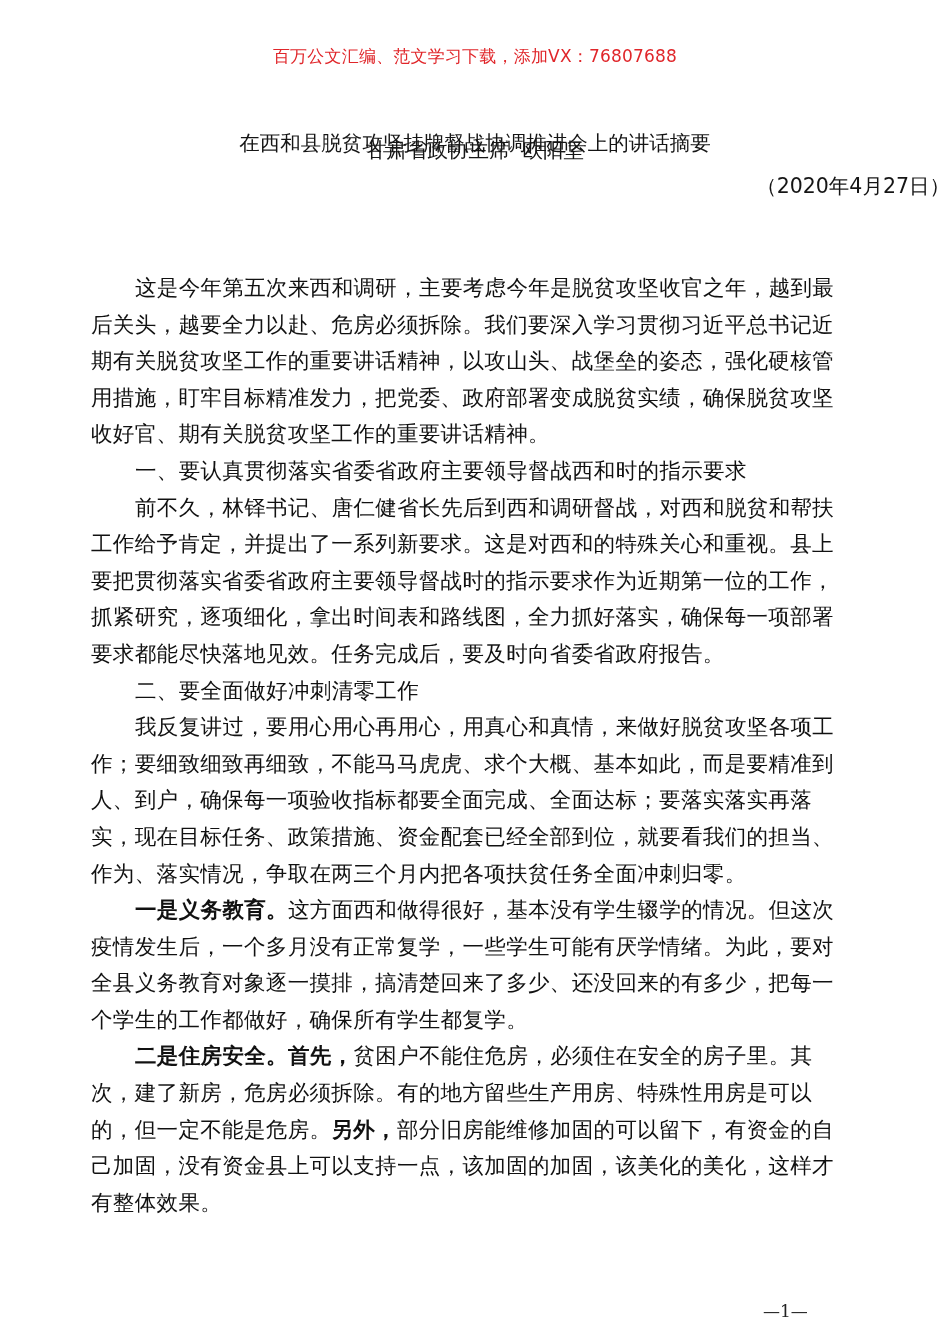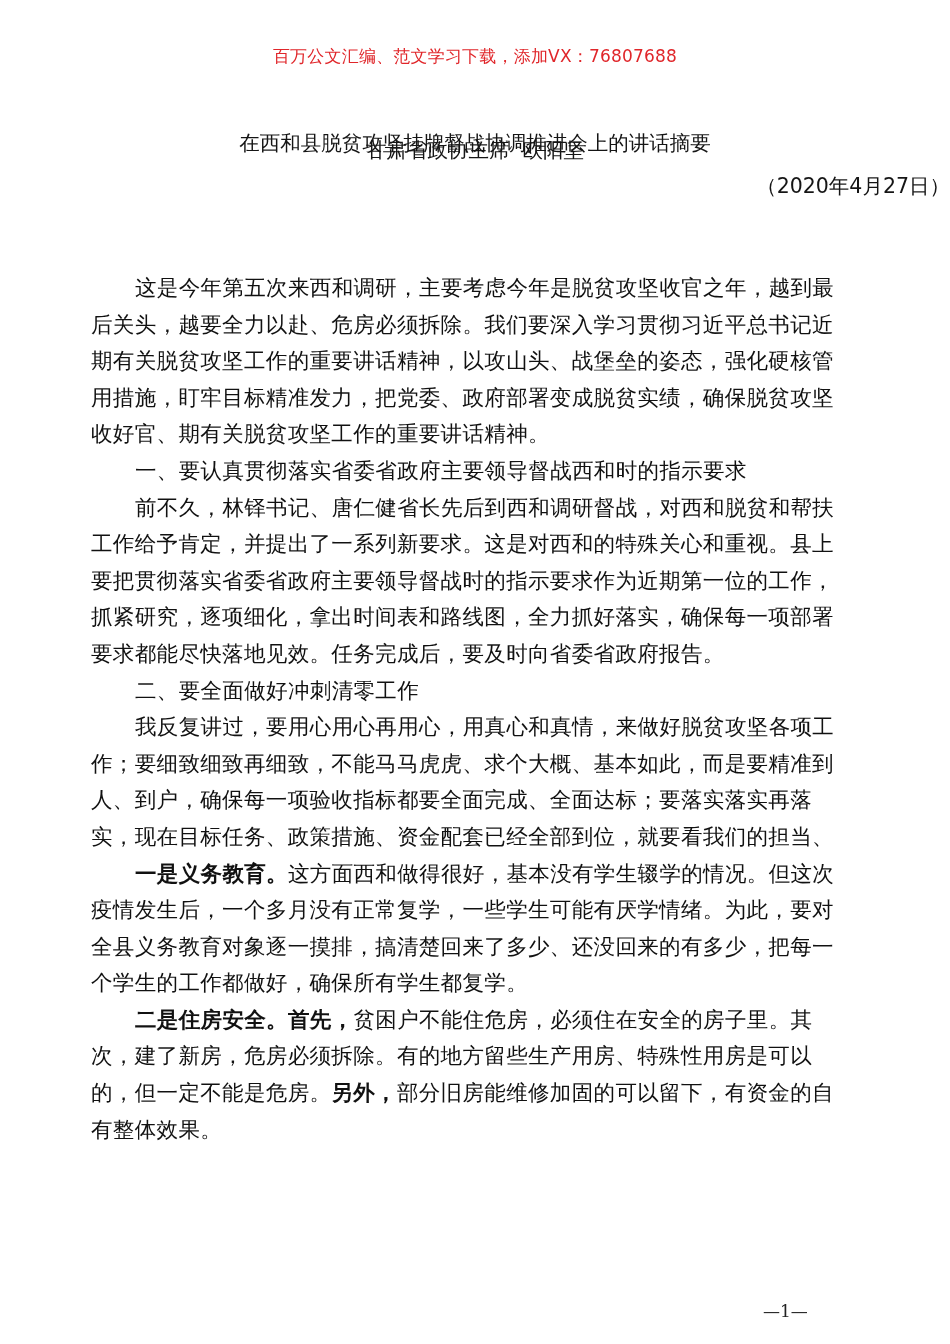--- a/index.html
+++ b/index.html
@@ -48,30 +48,32 @@
     <div class="line">要求都能尽快落地见效。任务完成后，要及时向省委省政府报告。</div>
   </div>
 
   <div class="line indent heading">二、要全面做好冲刺清零工作</div>
 
   <div>
     <div class="line indent">我反复讲过，要用心用心再用心，用真心和真情，来做好脱贫攻坚各项工</div>
     <div class="line">作；要细致细致再细致，不能马马虎虎、求个大概、基本如此，而是要精准到</div>
     <div class="line">人、到户，确保每一项验收指标都要全面完成、全面达标；要落实落实再落</div>
     <div class="line">实，现在目标任务、政策措施、资金配套已经全部到位，就要看我们的担当、</div>
+    <div class="line">作为、落实情况，争取在两三个月内把各项扶贫任务全面冲刺归零。</div>
   </div>
 
   <div>
     <div class="line indent"><span class="bold">一是义务教育。</span><span>这方面西和做得很好，基本没有学生辍学的情况。但这次</span></div>
     <div class="line">疫情发生后，一个多月没有正常复学，一些学生可能有厌学情绪。为此，要对</div>
     <div class="line">全县义务教育对象逐一摸排，搞清楚回来了多少、还没回来的有多少，把每一</div>
     <div class="line">个学生的工作都做好，确保所有学生都复学。</div>
   </div>
 
   <div>
     <div class="line indent"><span class="bold">二是住房安全。</span><span class="bold">首先，</span><span>贫困户不能住危房，必须住在安全的房子里。其</span></div>
     <div class="line">次，建了新房，危房必须拆除。有的地方留些生产用房、特殊性用房是可以</div>
     <div class="line"><span>的，但一定不能是危房。</span><span class="bold">另外，</span><span>部分旧房能维修加固的可以留下，有资金的自</span></div>
+    <div class="line">己加固，没有资金县上可以支持一点，该加固的加固，该美化的美化，这样才</div>
     <div class="line">有整体效果。</div>
   </div>
 </div>
 
 <div class="pagenum">—1—</div>
 
 </body></html>

